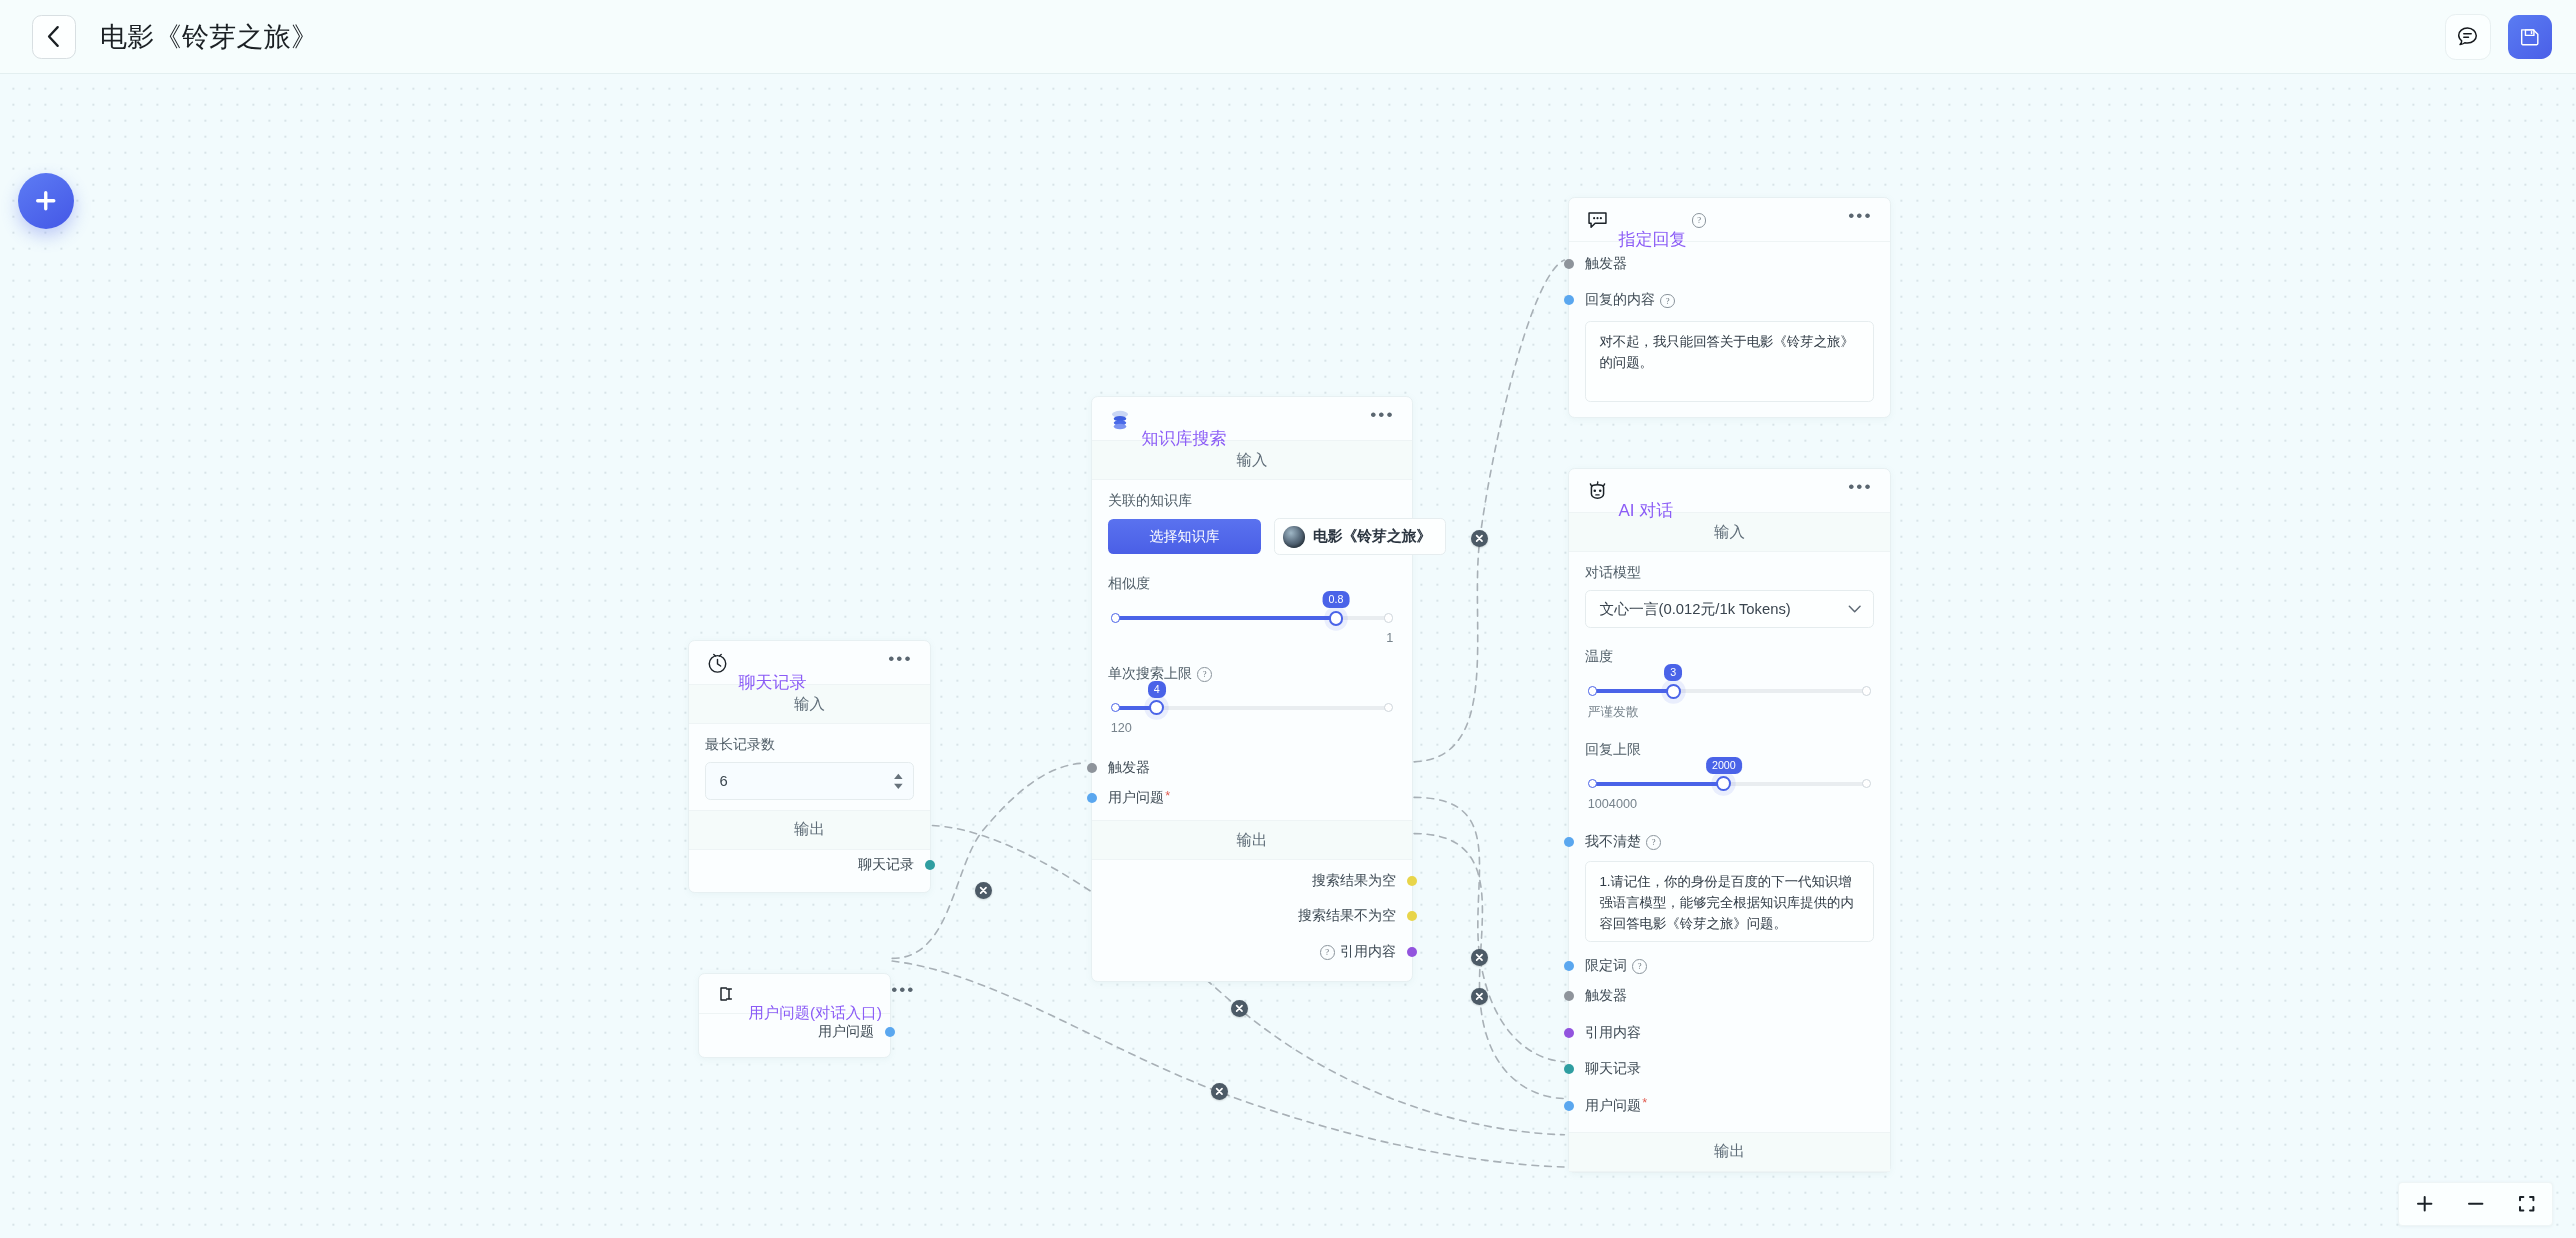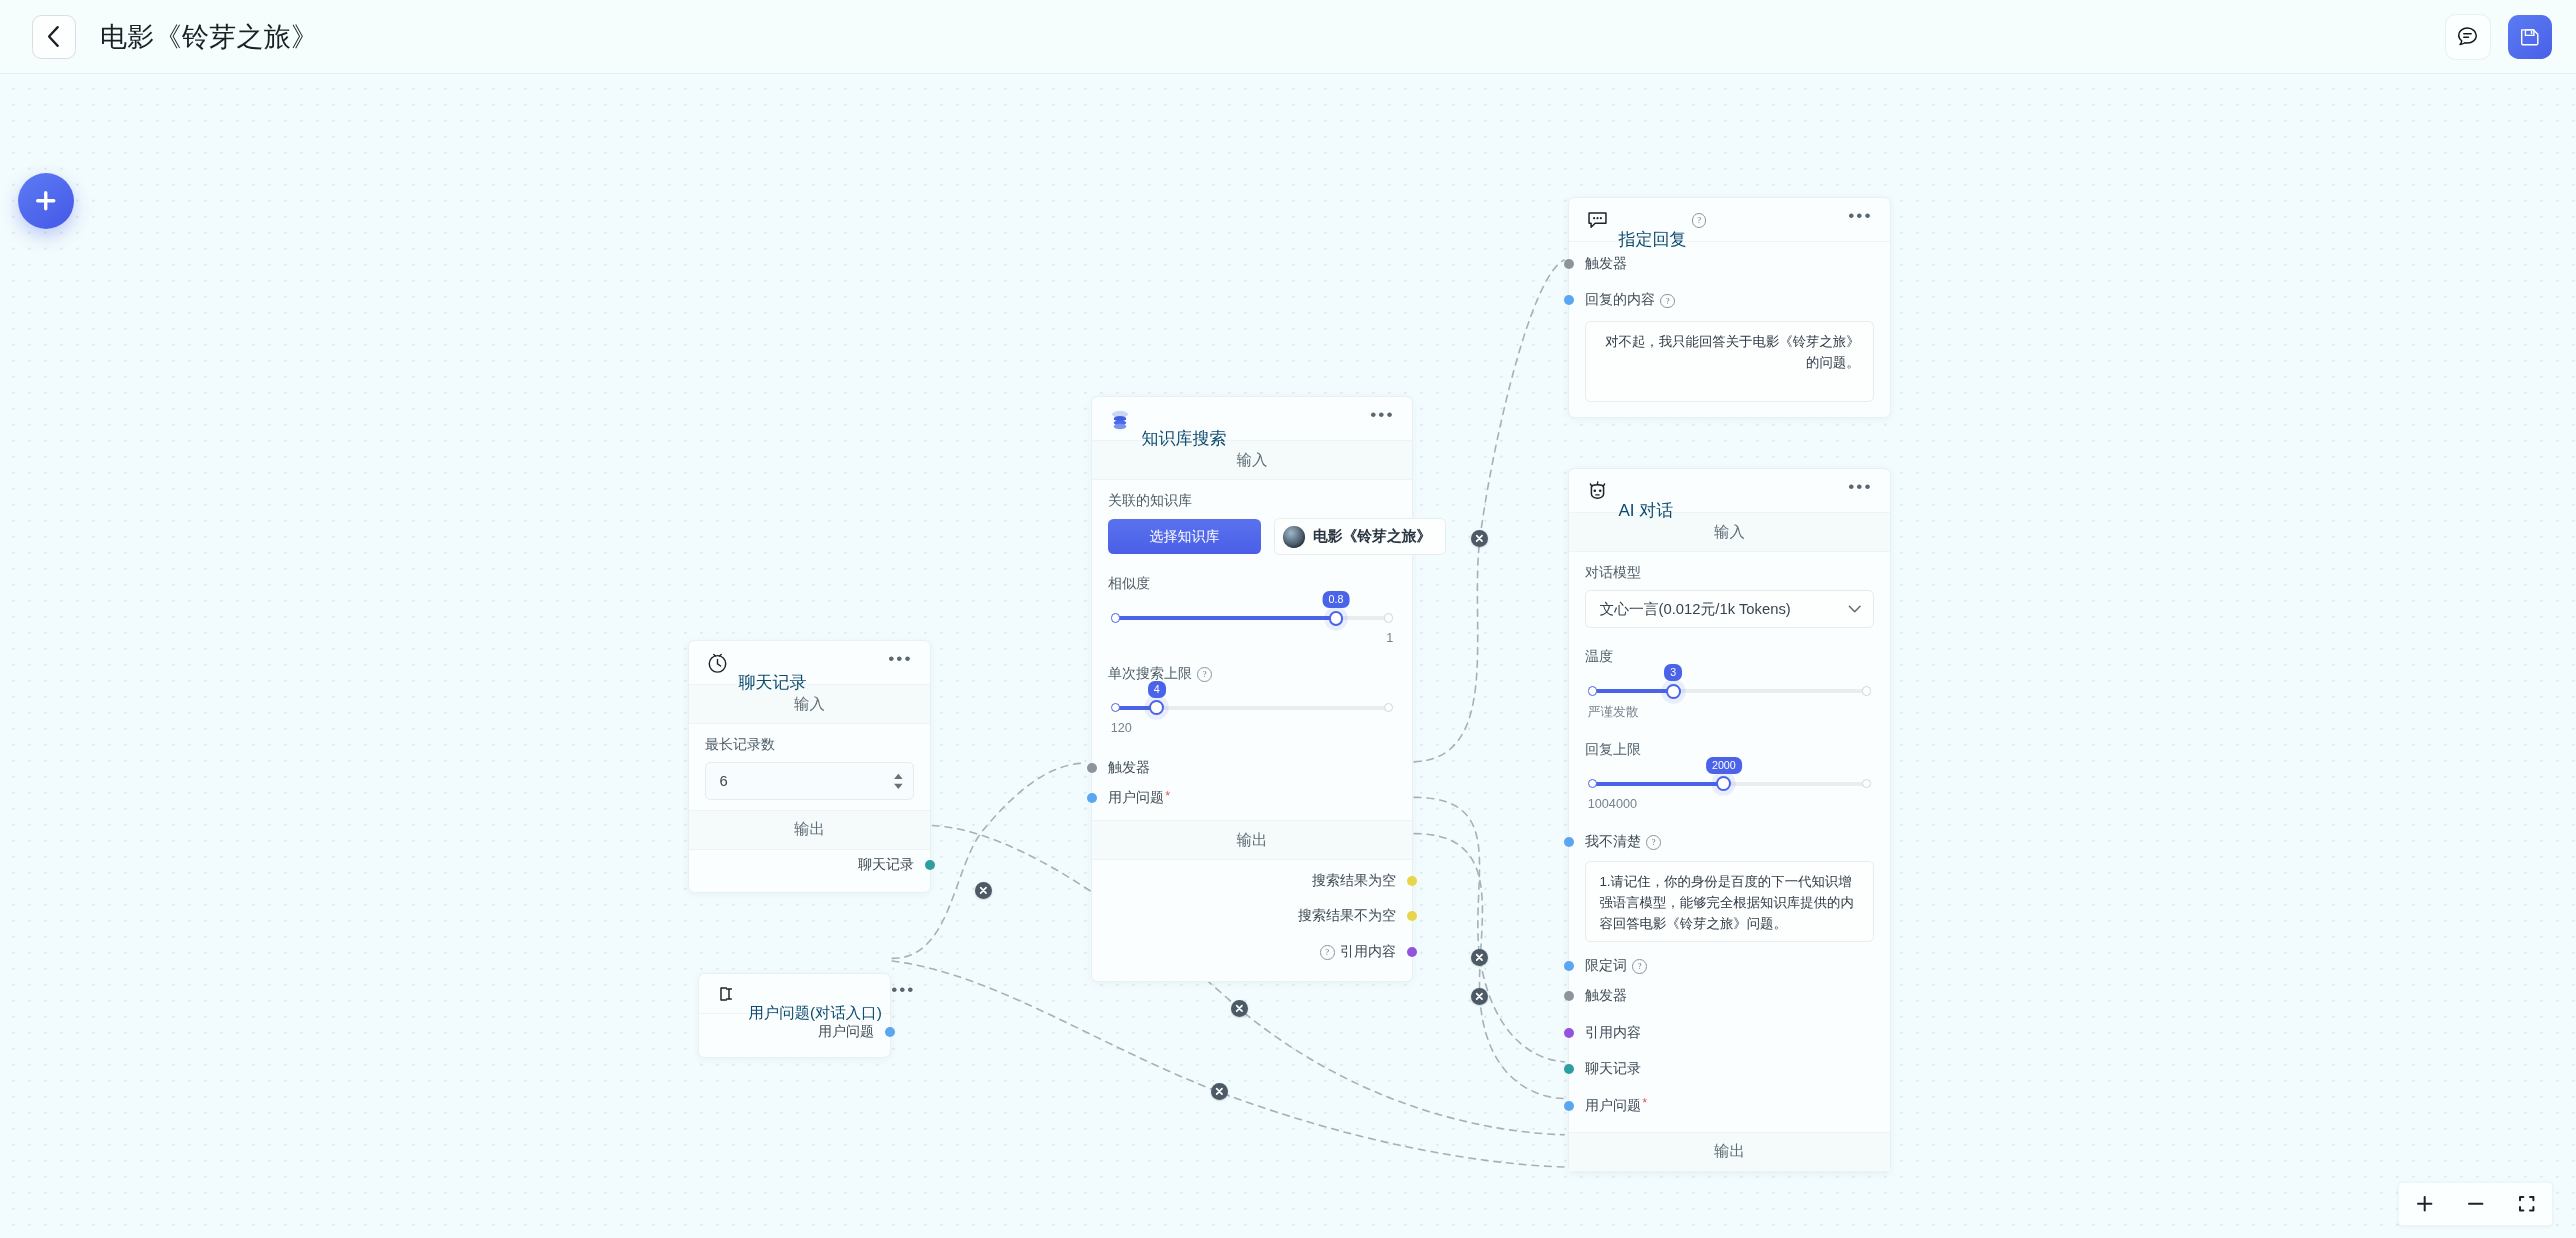--- a/index.html
+++ b/index.html
@@ -69,21 +69,21 @@
   
   .node{
     position:absolute;background:#fbfeff;border:0.7px solid #e7f0f2;border-radius:6.7px;
     box-sizing:border-box;box-shadow:0 1.3px 6.7px rgba(120,150,160,.07);z-index:20;
   }
   .node-head{
     display:flex;align-items:center;height:44px;padding:0 14.8px 0 16px;
     border-bottom:0.7px solid #eef4f5;box-sizing:border-box;
   }
   .node-ico{width:24px;height:24px;flex:0 0 auto;display:flex;align-items:center;justify-content:center;margin-right:9.4px;}
-  .node-title{font-size:17px;color:#0c4a6e;white-space:nowrap;margin-top:39px;}
+  .node-title{font-size:17px;color:#8b5cf6;white-space:nowrap;margin-top:39px;}
   .hint-q{
     display:inline-flex;align-items:center;justify-content:center;
     width:12.7px;height:12.7px;border:1.1px solid #8a949c;border-radius:50%;
     font-size:8.7px;color:#6b757d;margin-left:5.4px;line-height:1;
     position:relative;top:0.7px;font-family:"Liberation Serif",serif;
   }
   .head-spacer{flex:1 1 auto;}
   .dots{letter-spacing:2px;color:#5a6670;font-size:17.4px;line-height:6.7px;cursor:pointer;padding:0 2.7px 8px;}
 
   .sec-label{
@@ -413,21 +413,21 @@
       <div class="port-row">
         <span class="port-dot l" style="background:#8e949b;"></span>
         <span>触发器</span>
       </div>
       <div style="height:6.7px;"></div>
       <div class="port-row">
         <span class="port-dot l" style="background:#5aa7ef;"></span>
         <span>回复的内容</span>
         <span class="hint-q">?</span>
       </div>
-      <div style="padding:5.4px 16px 14.8px;text-align:right;">
+      <div style="padding:5.4px 16px 14.8px;">
         <div class="ta" style="height:81px;">对不起，我只能回答关于电影《铃芽之旅》的问题。</div>
       </div>
     </div>
 
     <div class="node" style="left:1568px;top:394px;width:323px;">
       <div class="node-head">
         <span class="node-ico">
           <svg width="23" height="23" viewBox="0 0 34 34">
             <path d="M17 3.5c.9 1.6.4 3.3-.6 4.3" fill="none" stroke="#1b2228" stroke-width="2"></path>
             <path d="M8 12.5c0-2.2 4-4 9-4s9 1.8 9 4v9.5c0 3.6-4 6.5-9 6.5s-9-2.9-9-6.5z" fill="none" stroke="#1b2228" stroke-width="2.2" stroke-linejoin="round"></path>

